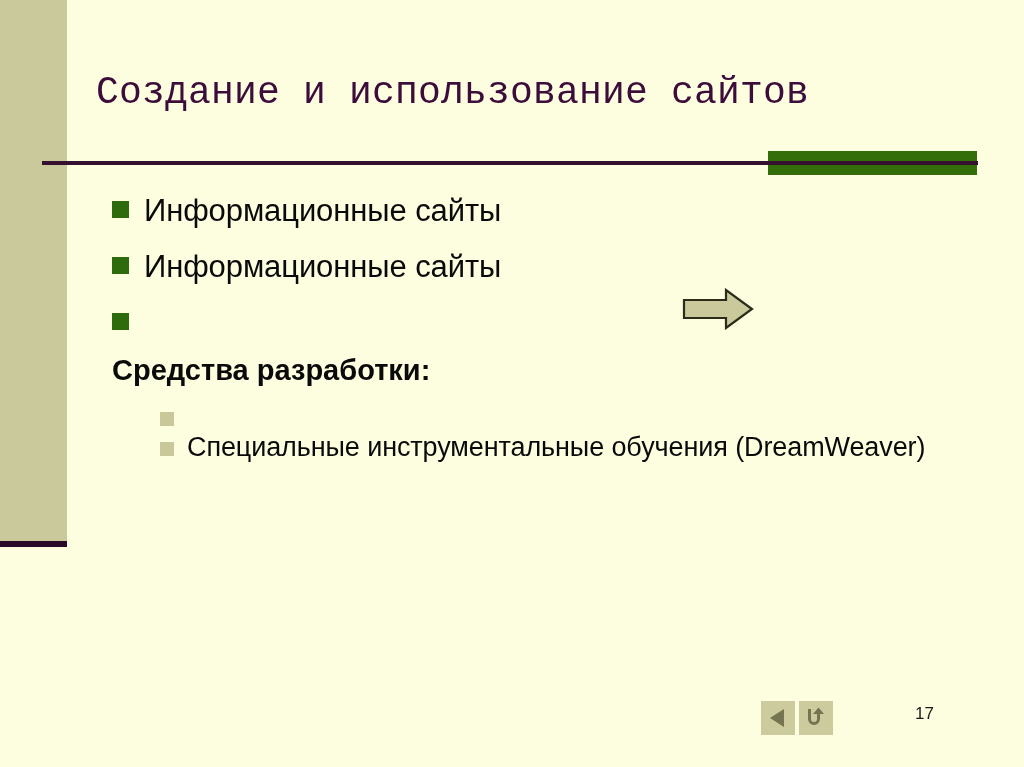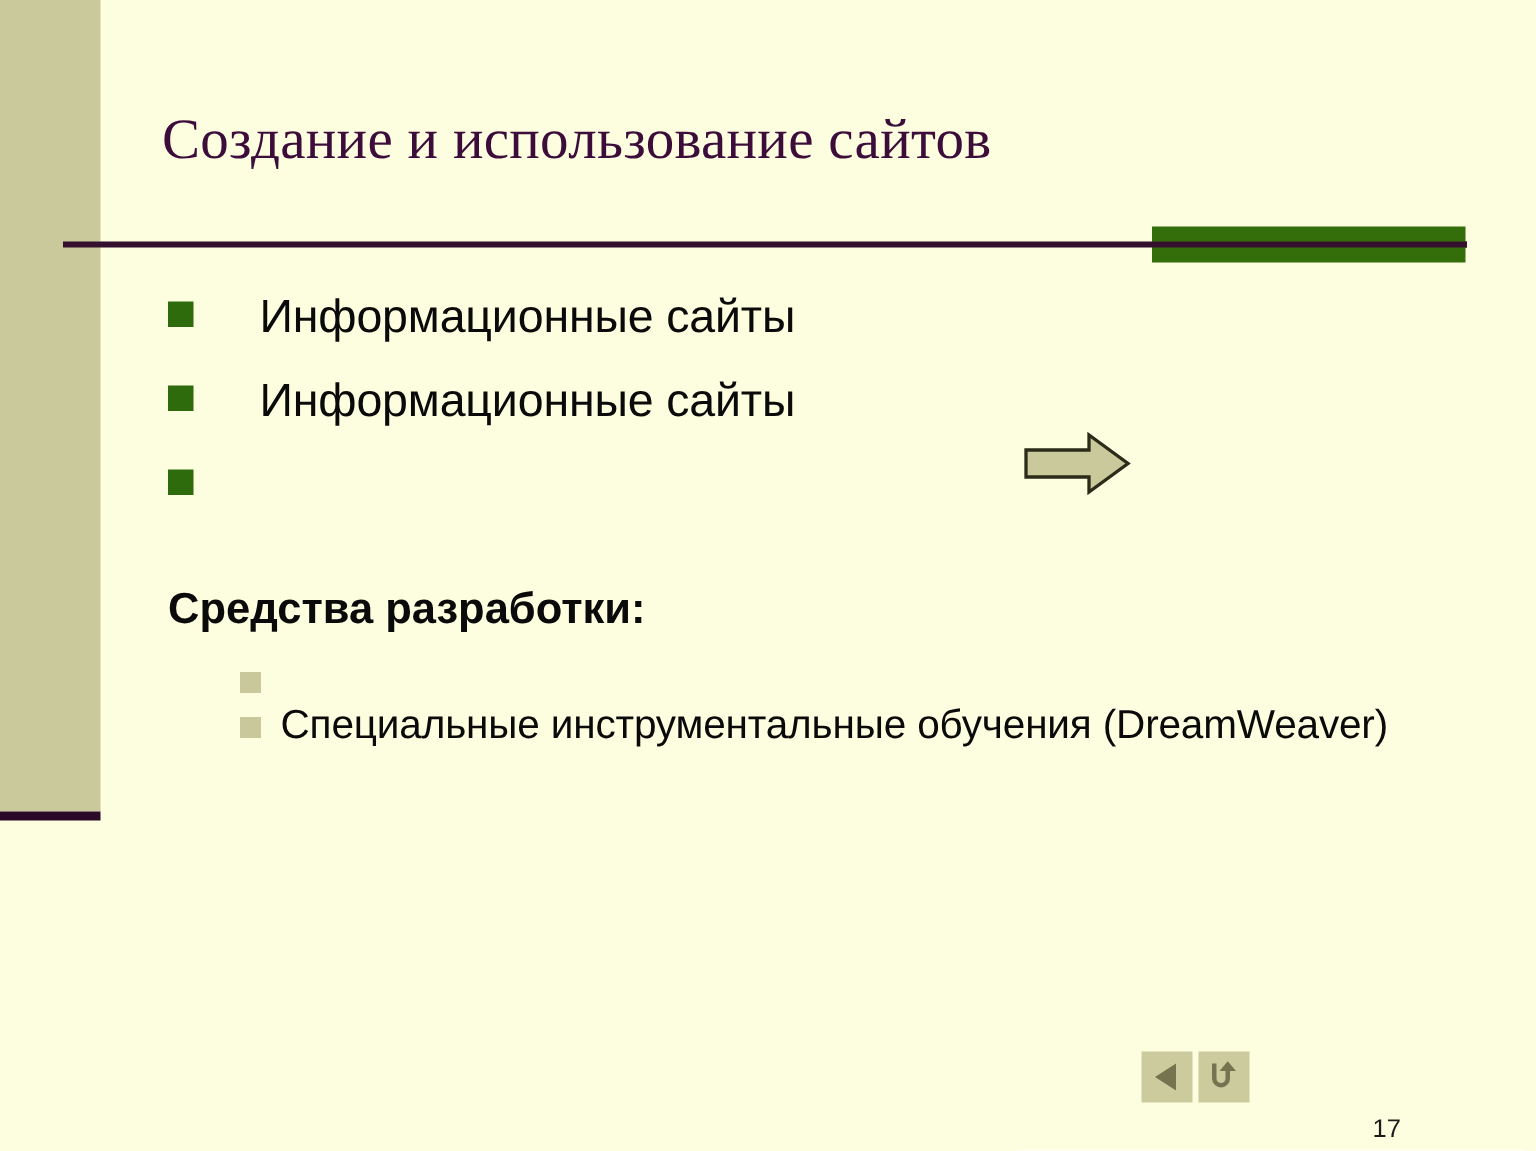--- a/index.html
+++ b/index.html
@@ -32,24 +32,24 @@
     left: 0;
     top: 541px;
     width: 67px;
     height: 6px;
     background: #2b0a29;
   }
 
   
   .title {
     position: absolute;
-    left: 108px;
+    left: 96px;
     top: 70px;
     width: 880px;
-    font-family: Liberation Serif, serif;
+    font-family: Liberation Mono, monospace;
     font-size: 38px;
     line-height: 46px;
     color: #3c0d3a;
     letter-spacing: 0.2px;
     white-space: nowrap;
   }
 
   
   .title-rule {
     position: absolute;
@@ -81,40 +81,39 @@
     position: absolute;
     left: 112px;
     top: 186px;
     width: 880px;
   }
 
   .bullet-row {
     display: flex;
     align-items: flex-start;
     margin-bottom: 7px;
-    gap: 29px;
   }
   .bullet-marker-l1 {
     flex: 0 0 auto;
     width: 17px;
     height: 17px;
     background: #2d6b0d;
     margin-top: 15px;
     margin-right: 15px;
   }
   .bullet-text-l1 {
     font-size: 31px;
     line-height: 49px;
     color: #0a0a0a;
     letter-spacing: -0.1px;
   }
 
   
   .subhead-row {
-    margin-top: 54px;
+    margin-top: 18px;
     margin-left: 0px;
   }
   .subhead-text {
     font-size: 29px;
     line-height: 44px;
     color: #0a0a0a;
     font-weight: bold;
   }
 
   
@@ -164,21 +163,21 @@
     width: 34px;
     height: 34px;
     background: #cbcb9e;
     display: flex;
     align-items: center;
     justify-content: center;
   }
   .slide-number {
     position: absolute;
     left: 915px;
-    top: 742px;
+    top: 703px;
     font-size: 17px;
     line-height: 22px;
     color: #1a1a1a;
   }
 </style>
 </head>
 <body>
 
 <div class="slide">
 

